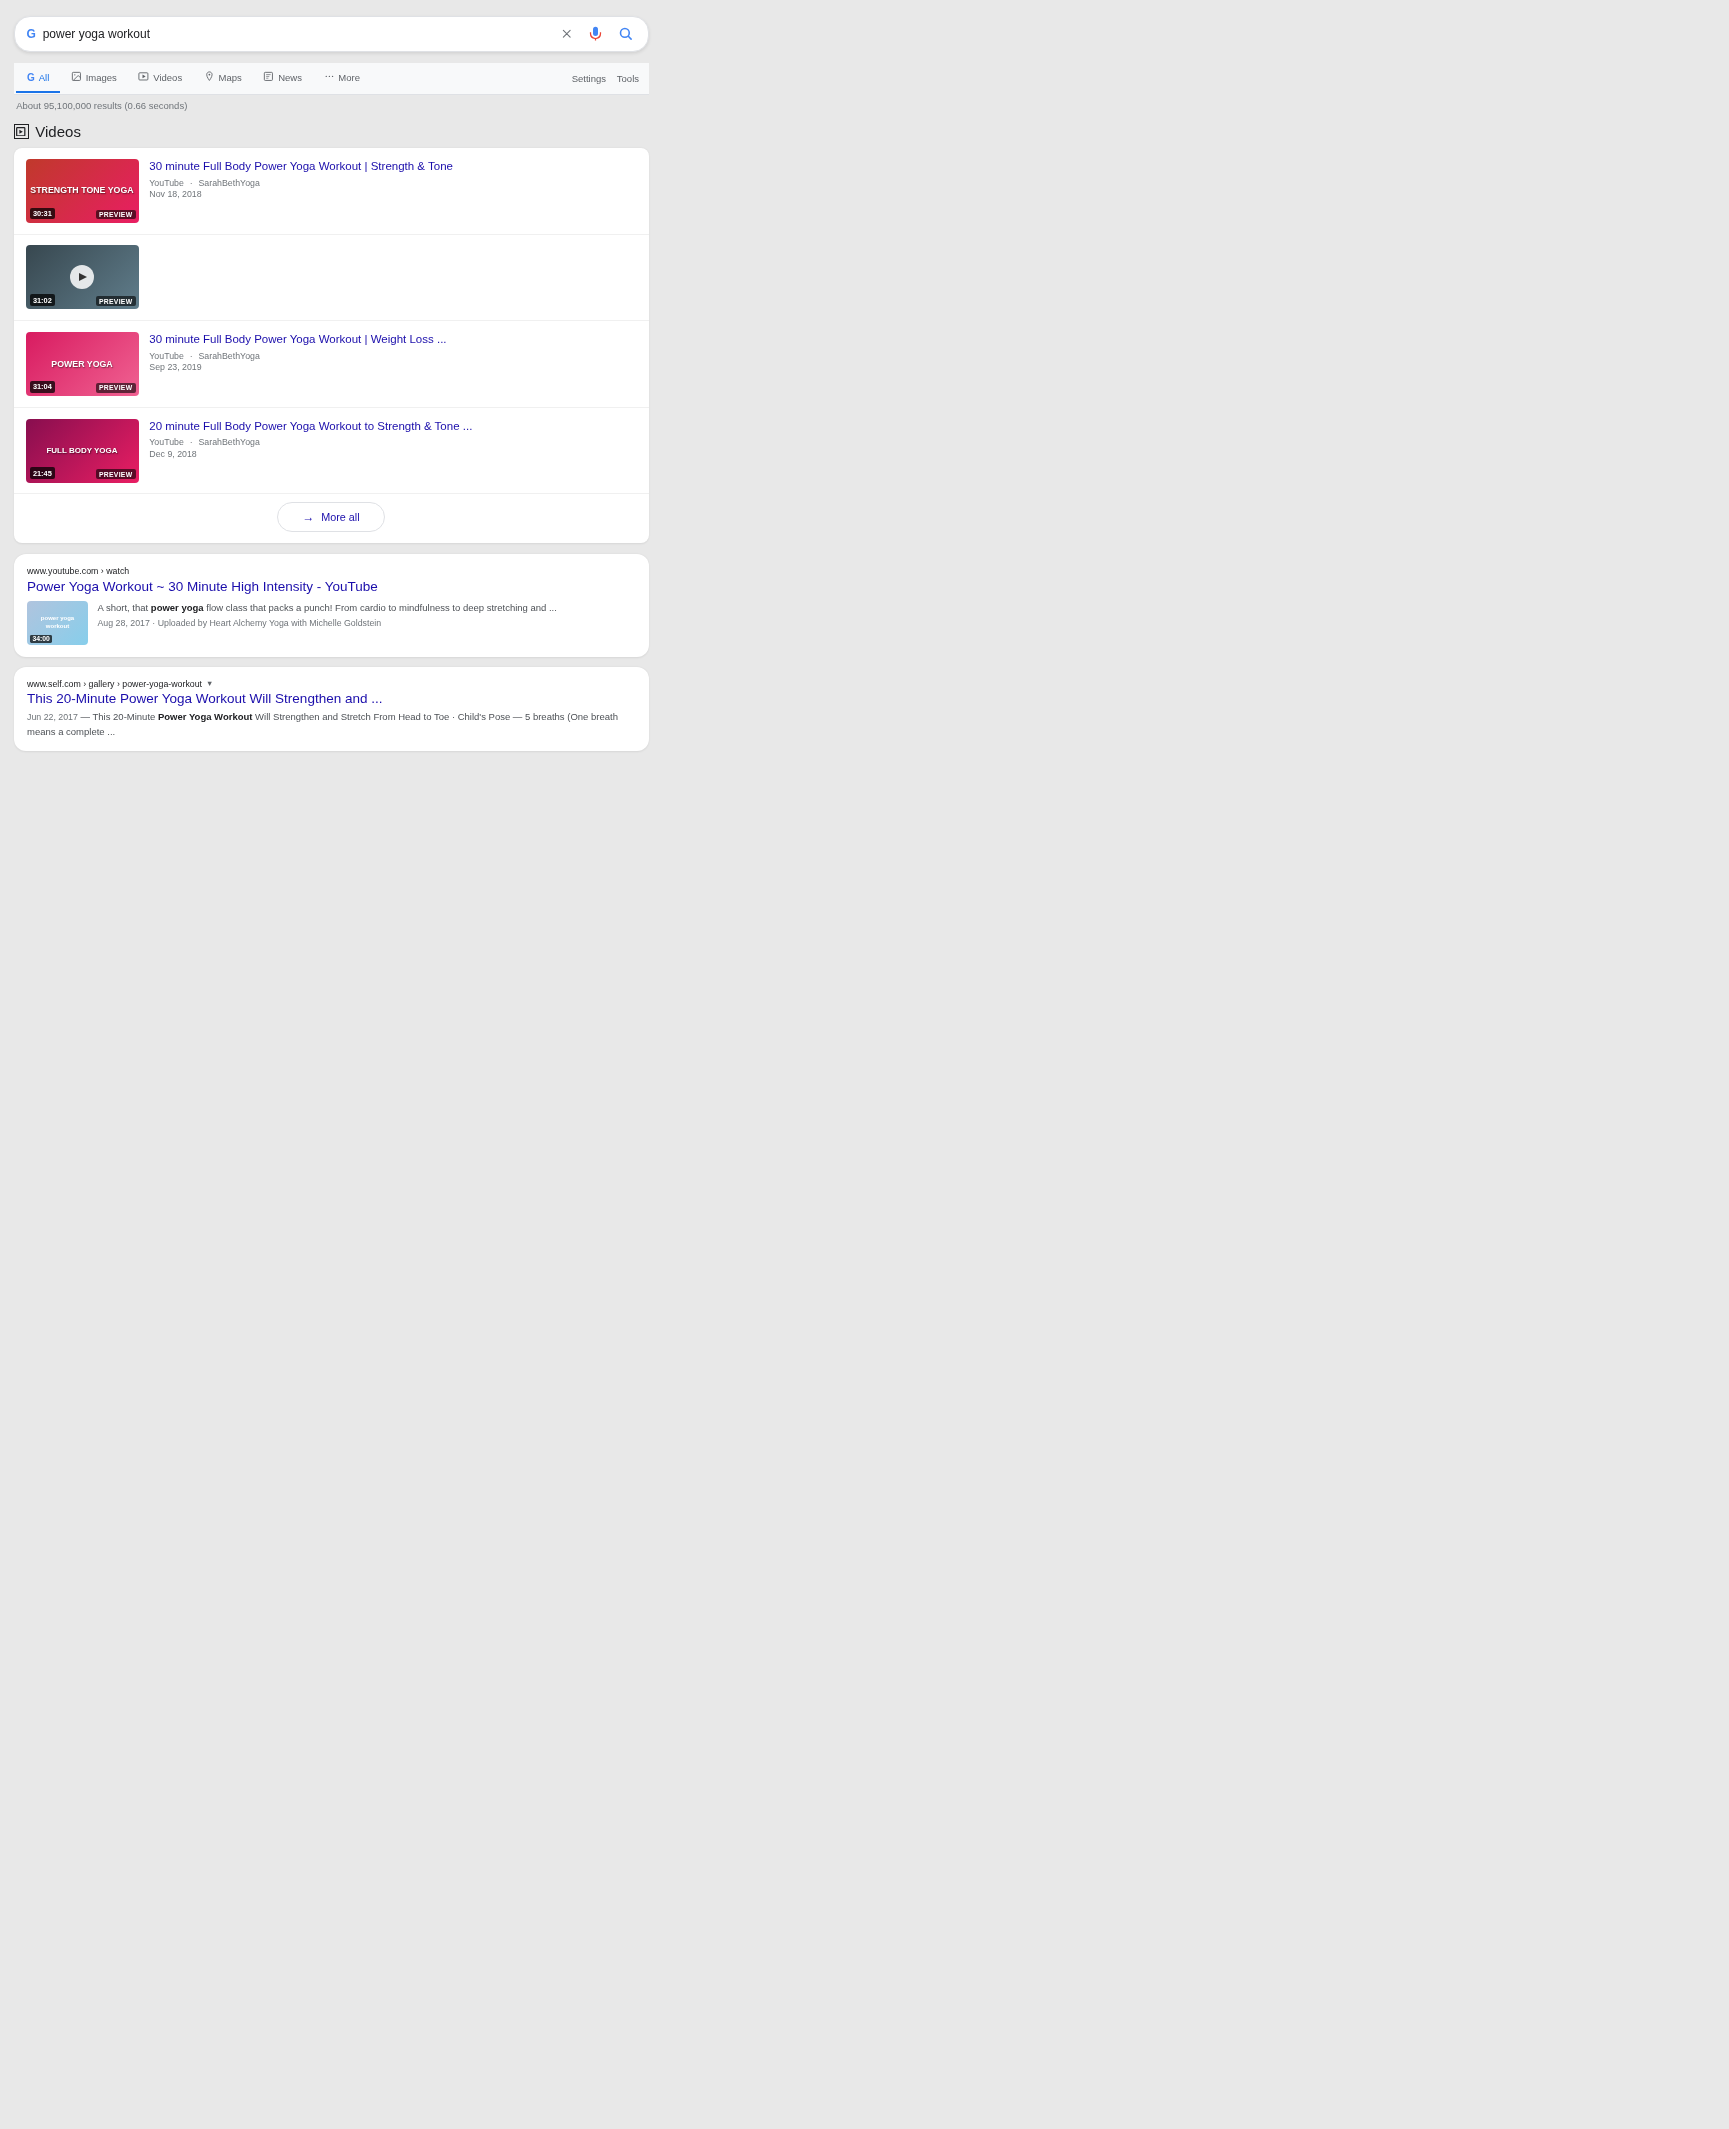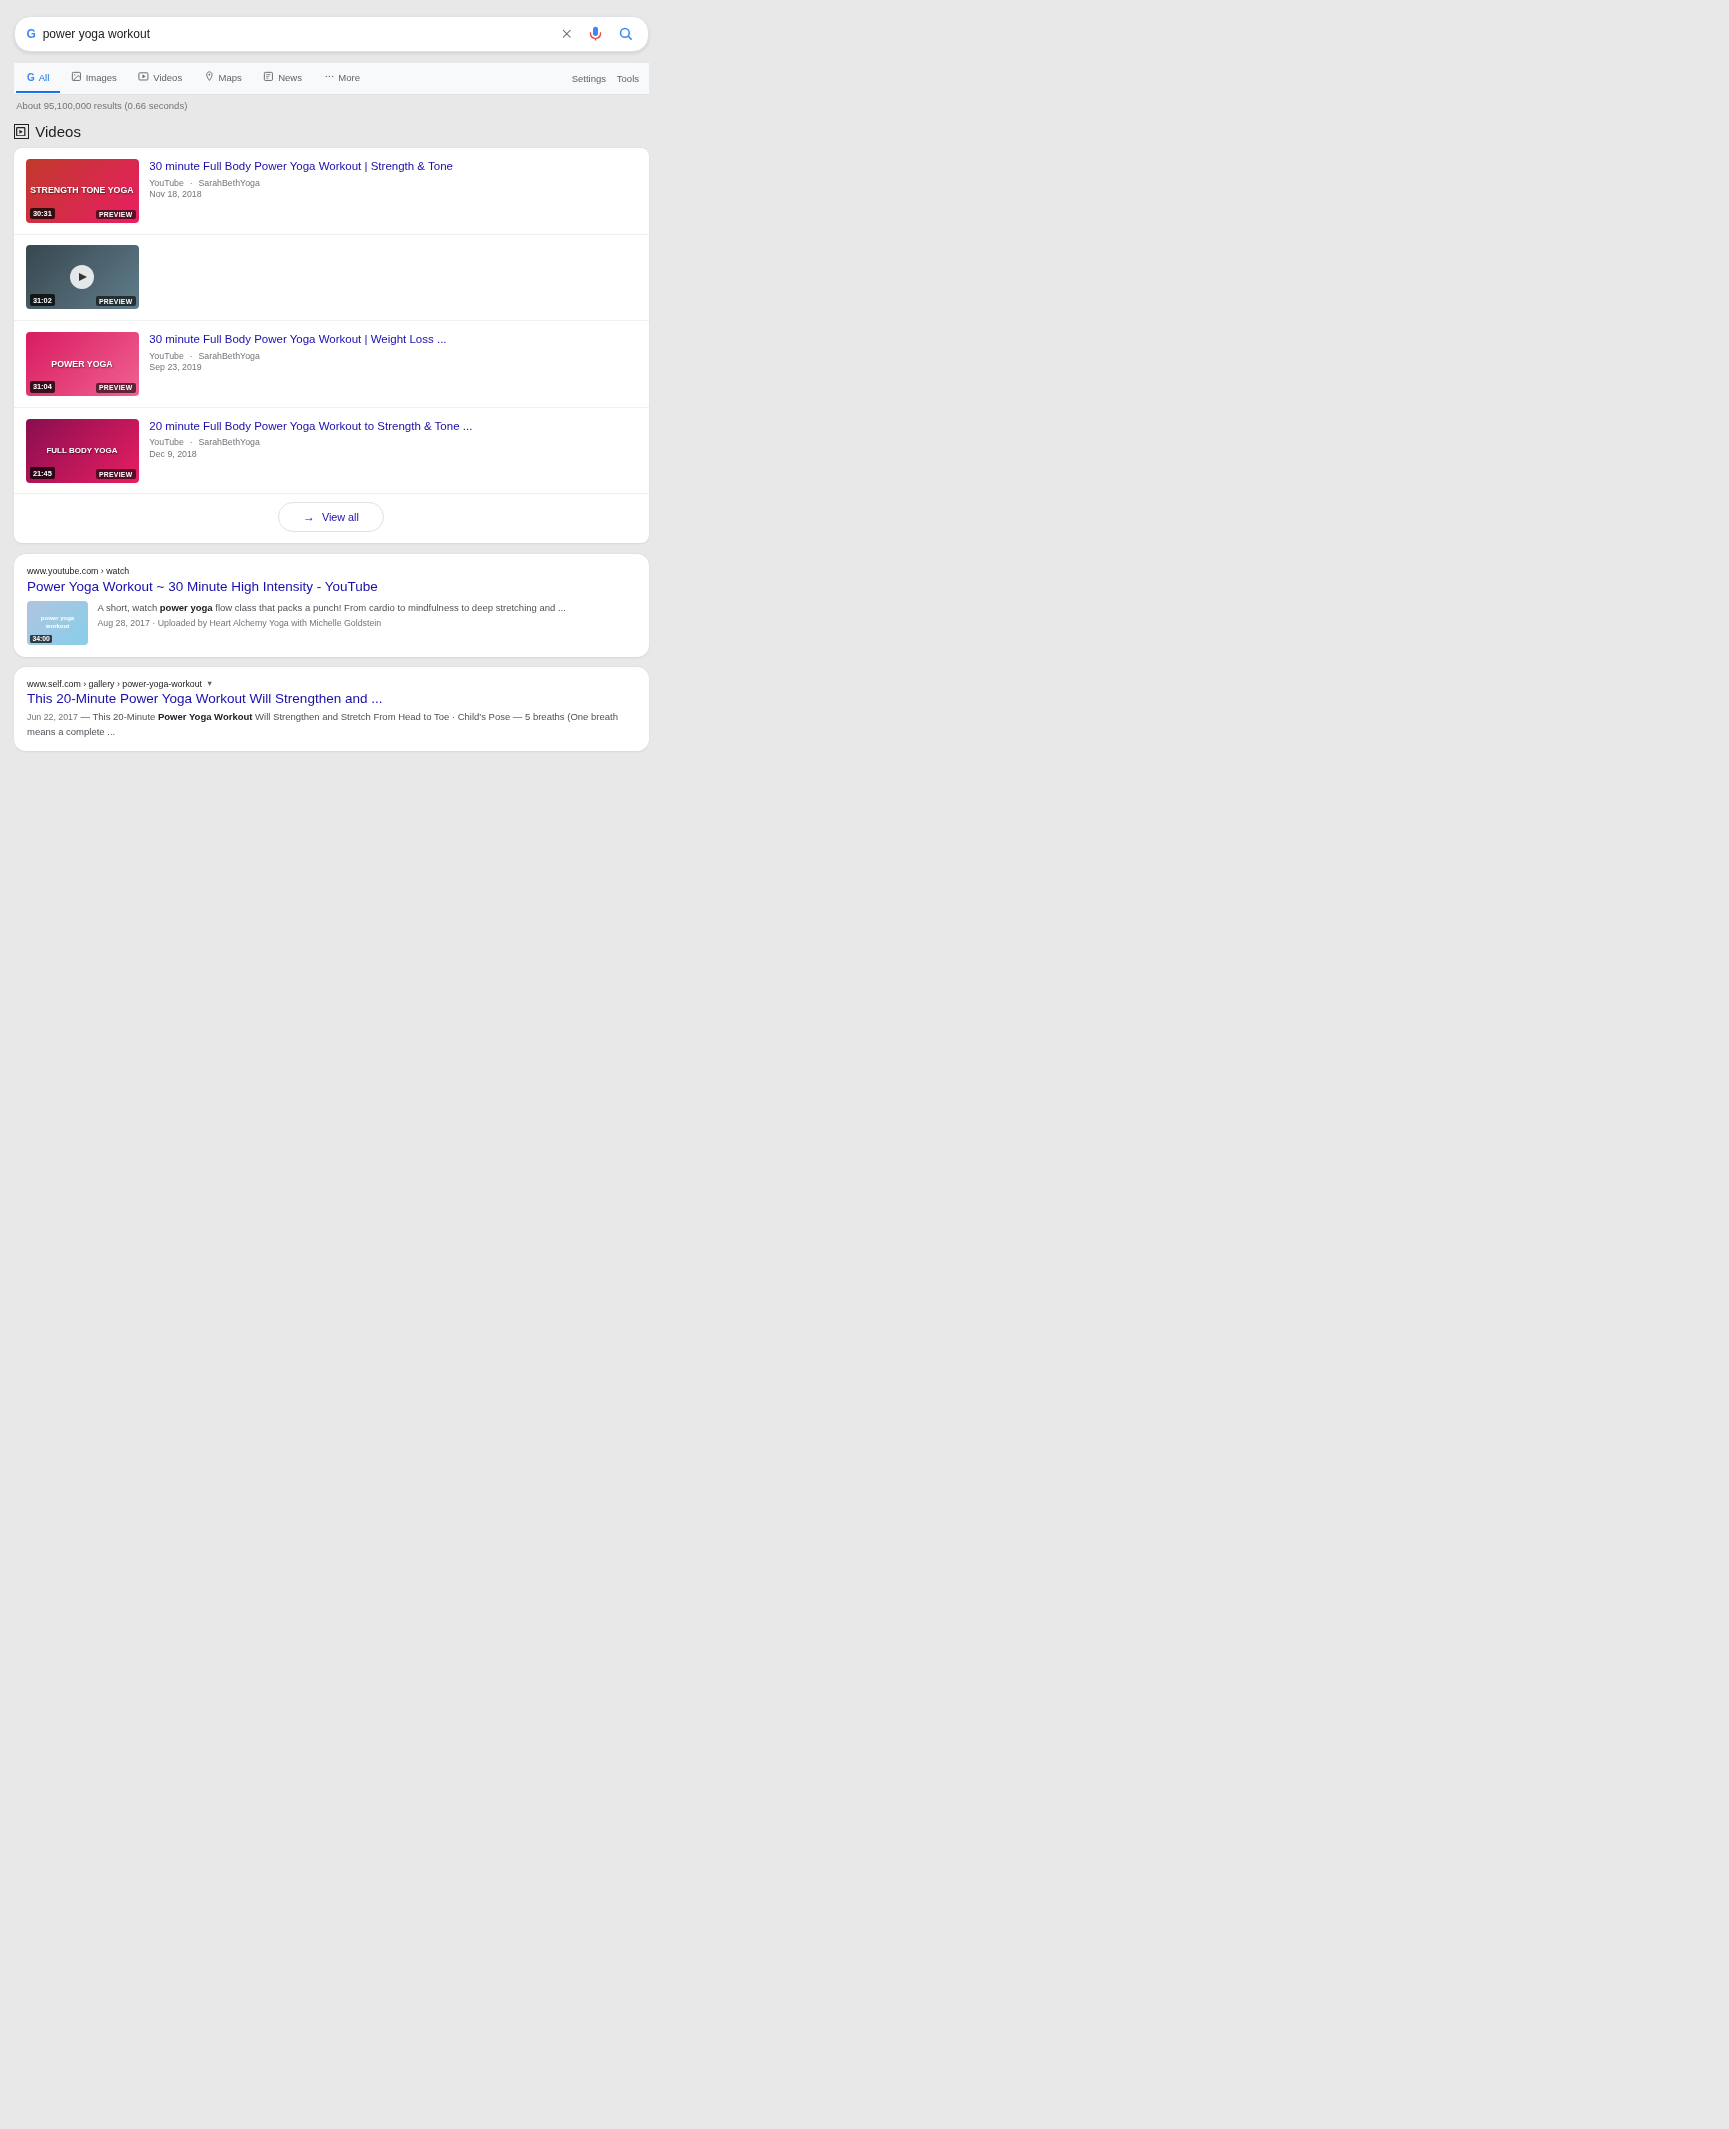--- a/index.html
+++ b/index.html
@@ -517,36 +517,36 @@
         <span class="dot-separator">·</span>
         <span>SarahBethYoga</span>
       </div>
       <div class="video-date">Dec 9, 2018</div>
     </div>
   </div>
 
   <div class="view-all-wrap">
     <button class="view-all-btn">
       <span class="arrow-icon">→</span>
-      <span>View all</span>
+      <span>More all</span>
     </button>
   </div>
 </div>
 
 <div class="web-result">
   <div class="web-result-url">www.youtube.com › watch</div>
   <div class="web-result-title">Power Yoga Workout ~ 30 Minute High Intensity - YouTube</div>
   <div class="web-result-body">
     <div class="web-result-thumb thumb-yt">
       <div style="color:#fff; text-align:center; font-size:6px; font-weight:bold; padding:2.7px; line-height:1.3;">power yoga workout</div>
       <span class="web-thumb-duration">34:00</span>
     </div>
     <div>
       <div class="web-result-snippet">
-        <span>A short, watch </span><strong>power yoga</strong><span> flow class that packs a punch! From cardio to mindfulness to deep stretching and ...</span>
+        <span>A short, that </span><strong>power yoga</strong><span> flow class that packs a punch! From cardio to mindfulness to deep stretching and ...</span>
       </div>
       <div class="web-result-date">Aug 28, 2017 · Uploaded by Heart Alchemy Yoga with Michelle Goldstein</div>
     </div>
   </div>
 </div>
 
 <div class="web-result">
   <div class="web-result-2url">
     <span>www.self.com › gallery › power-yoga-workout</span>
     <span class="dropdown-arrow">▼</span>

